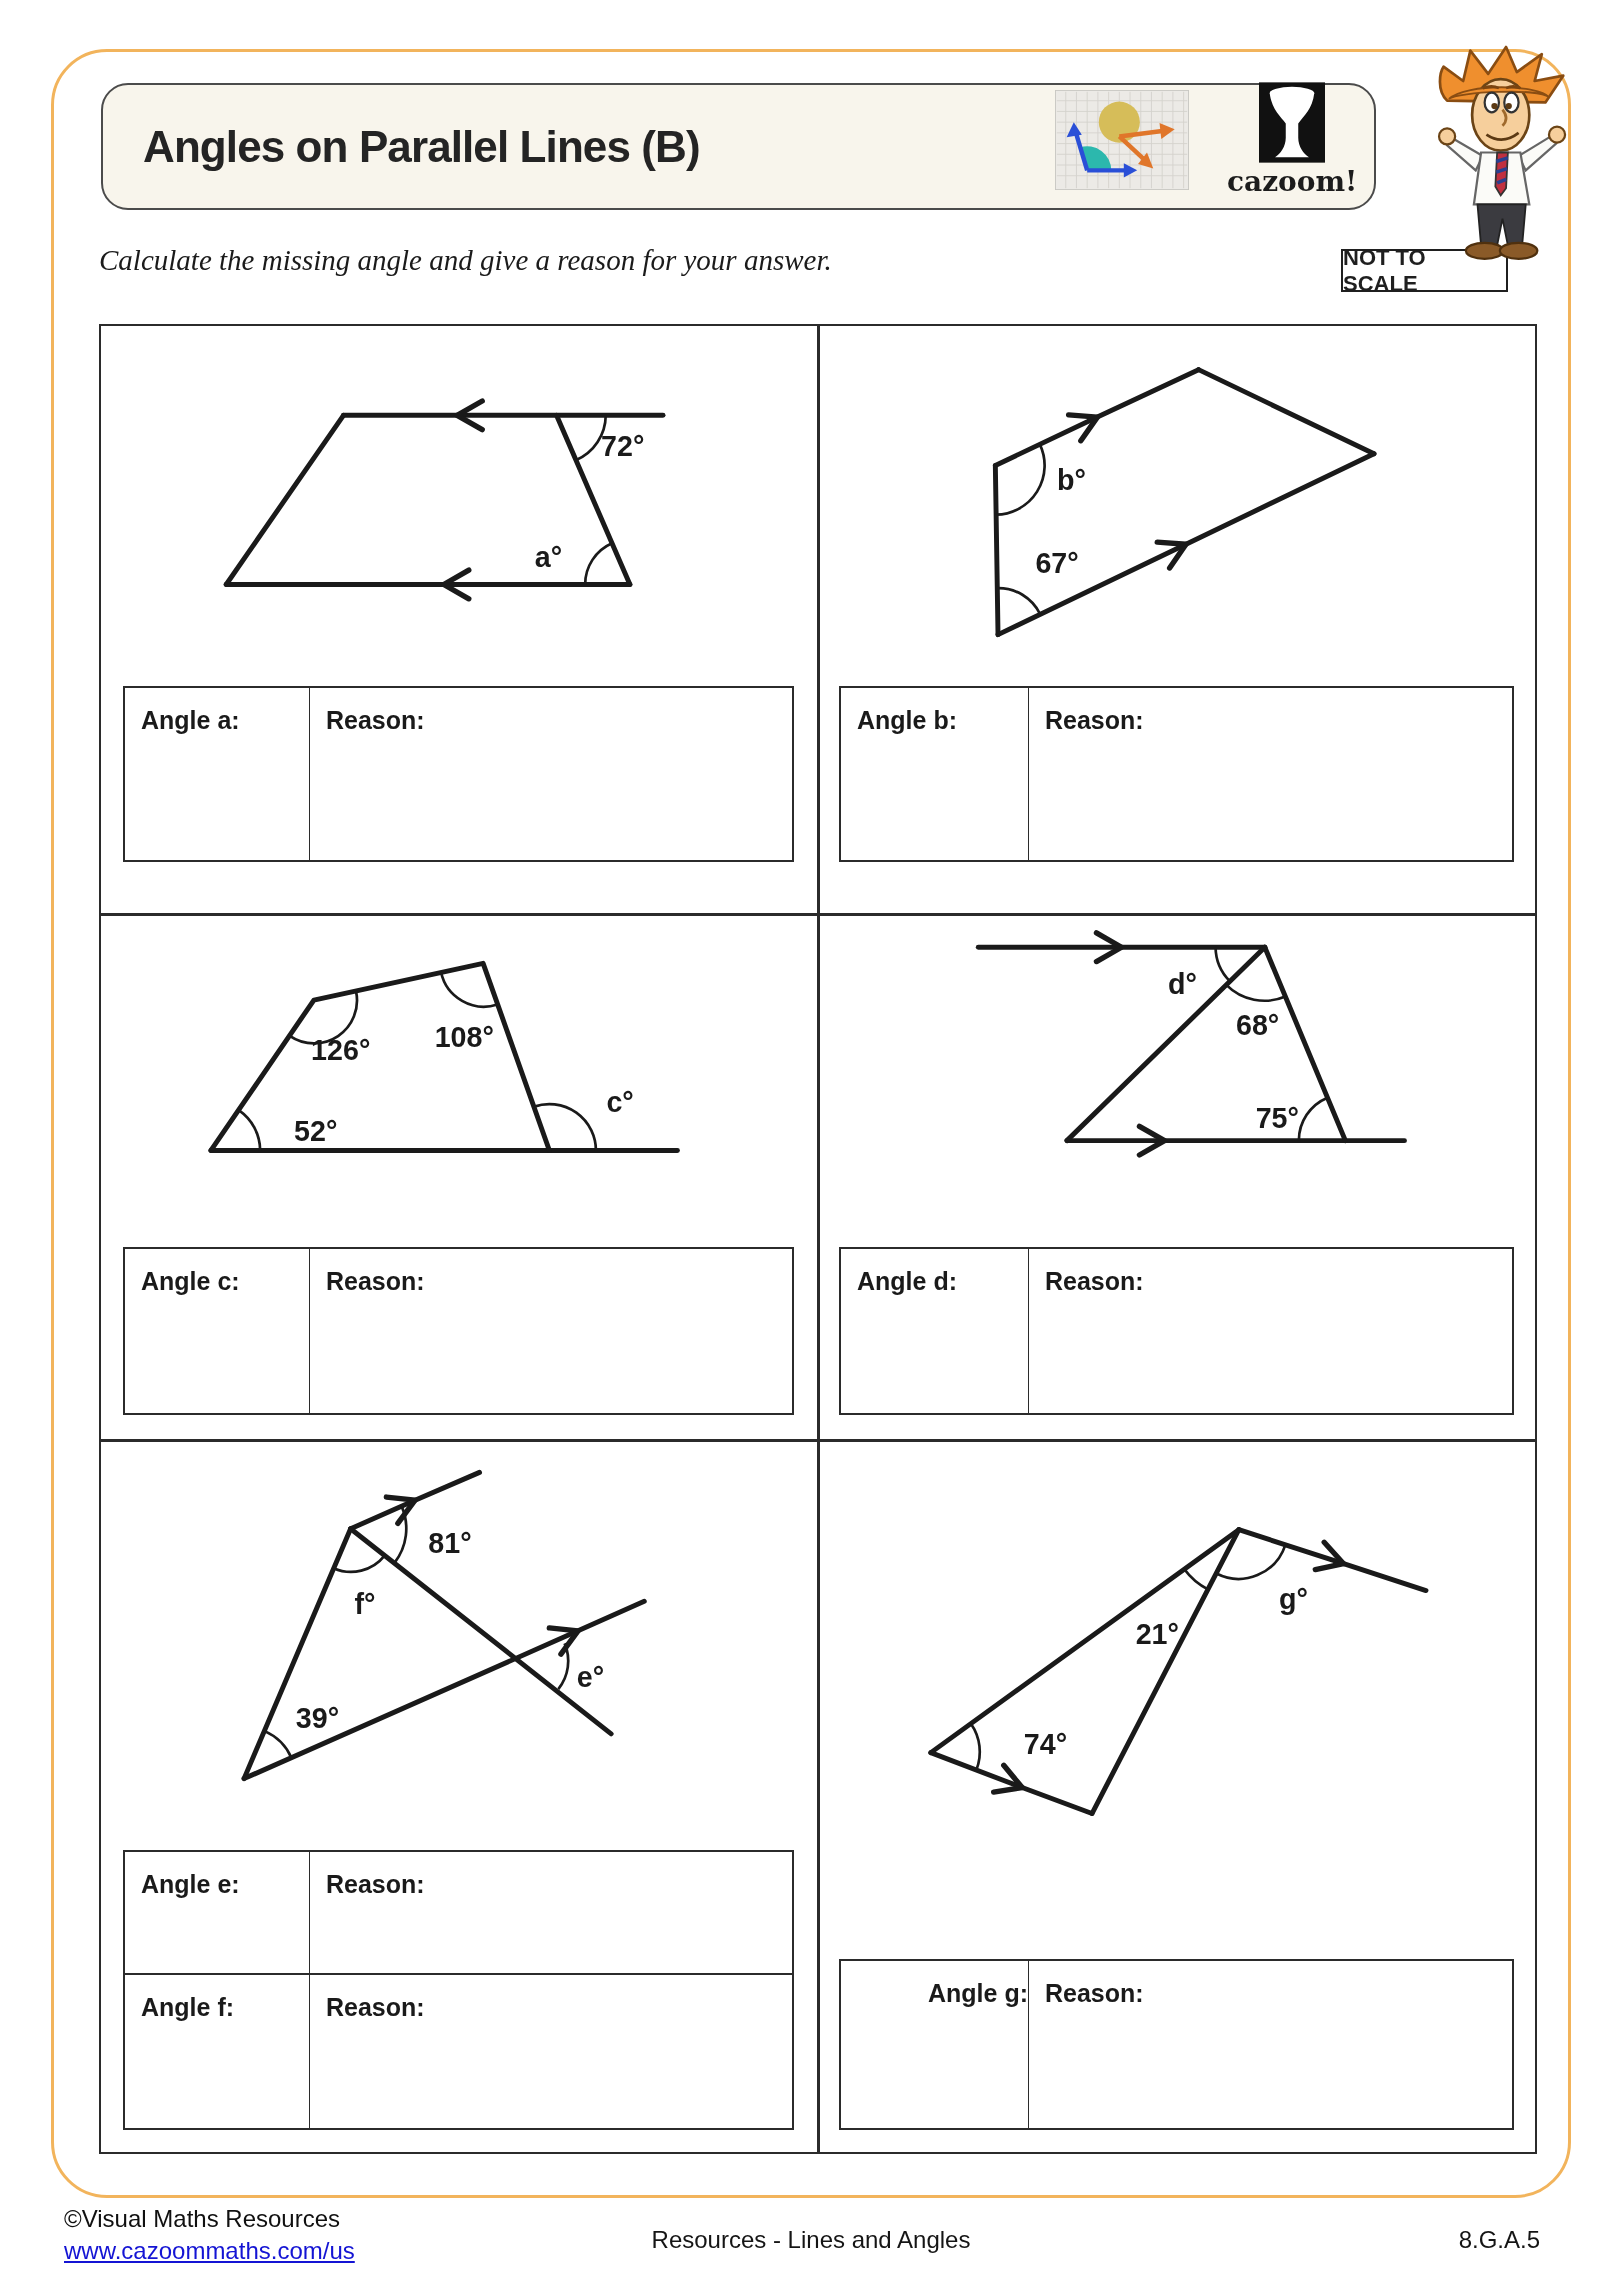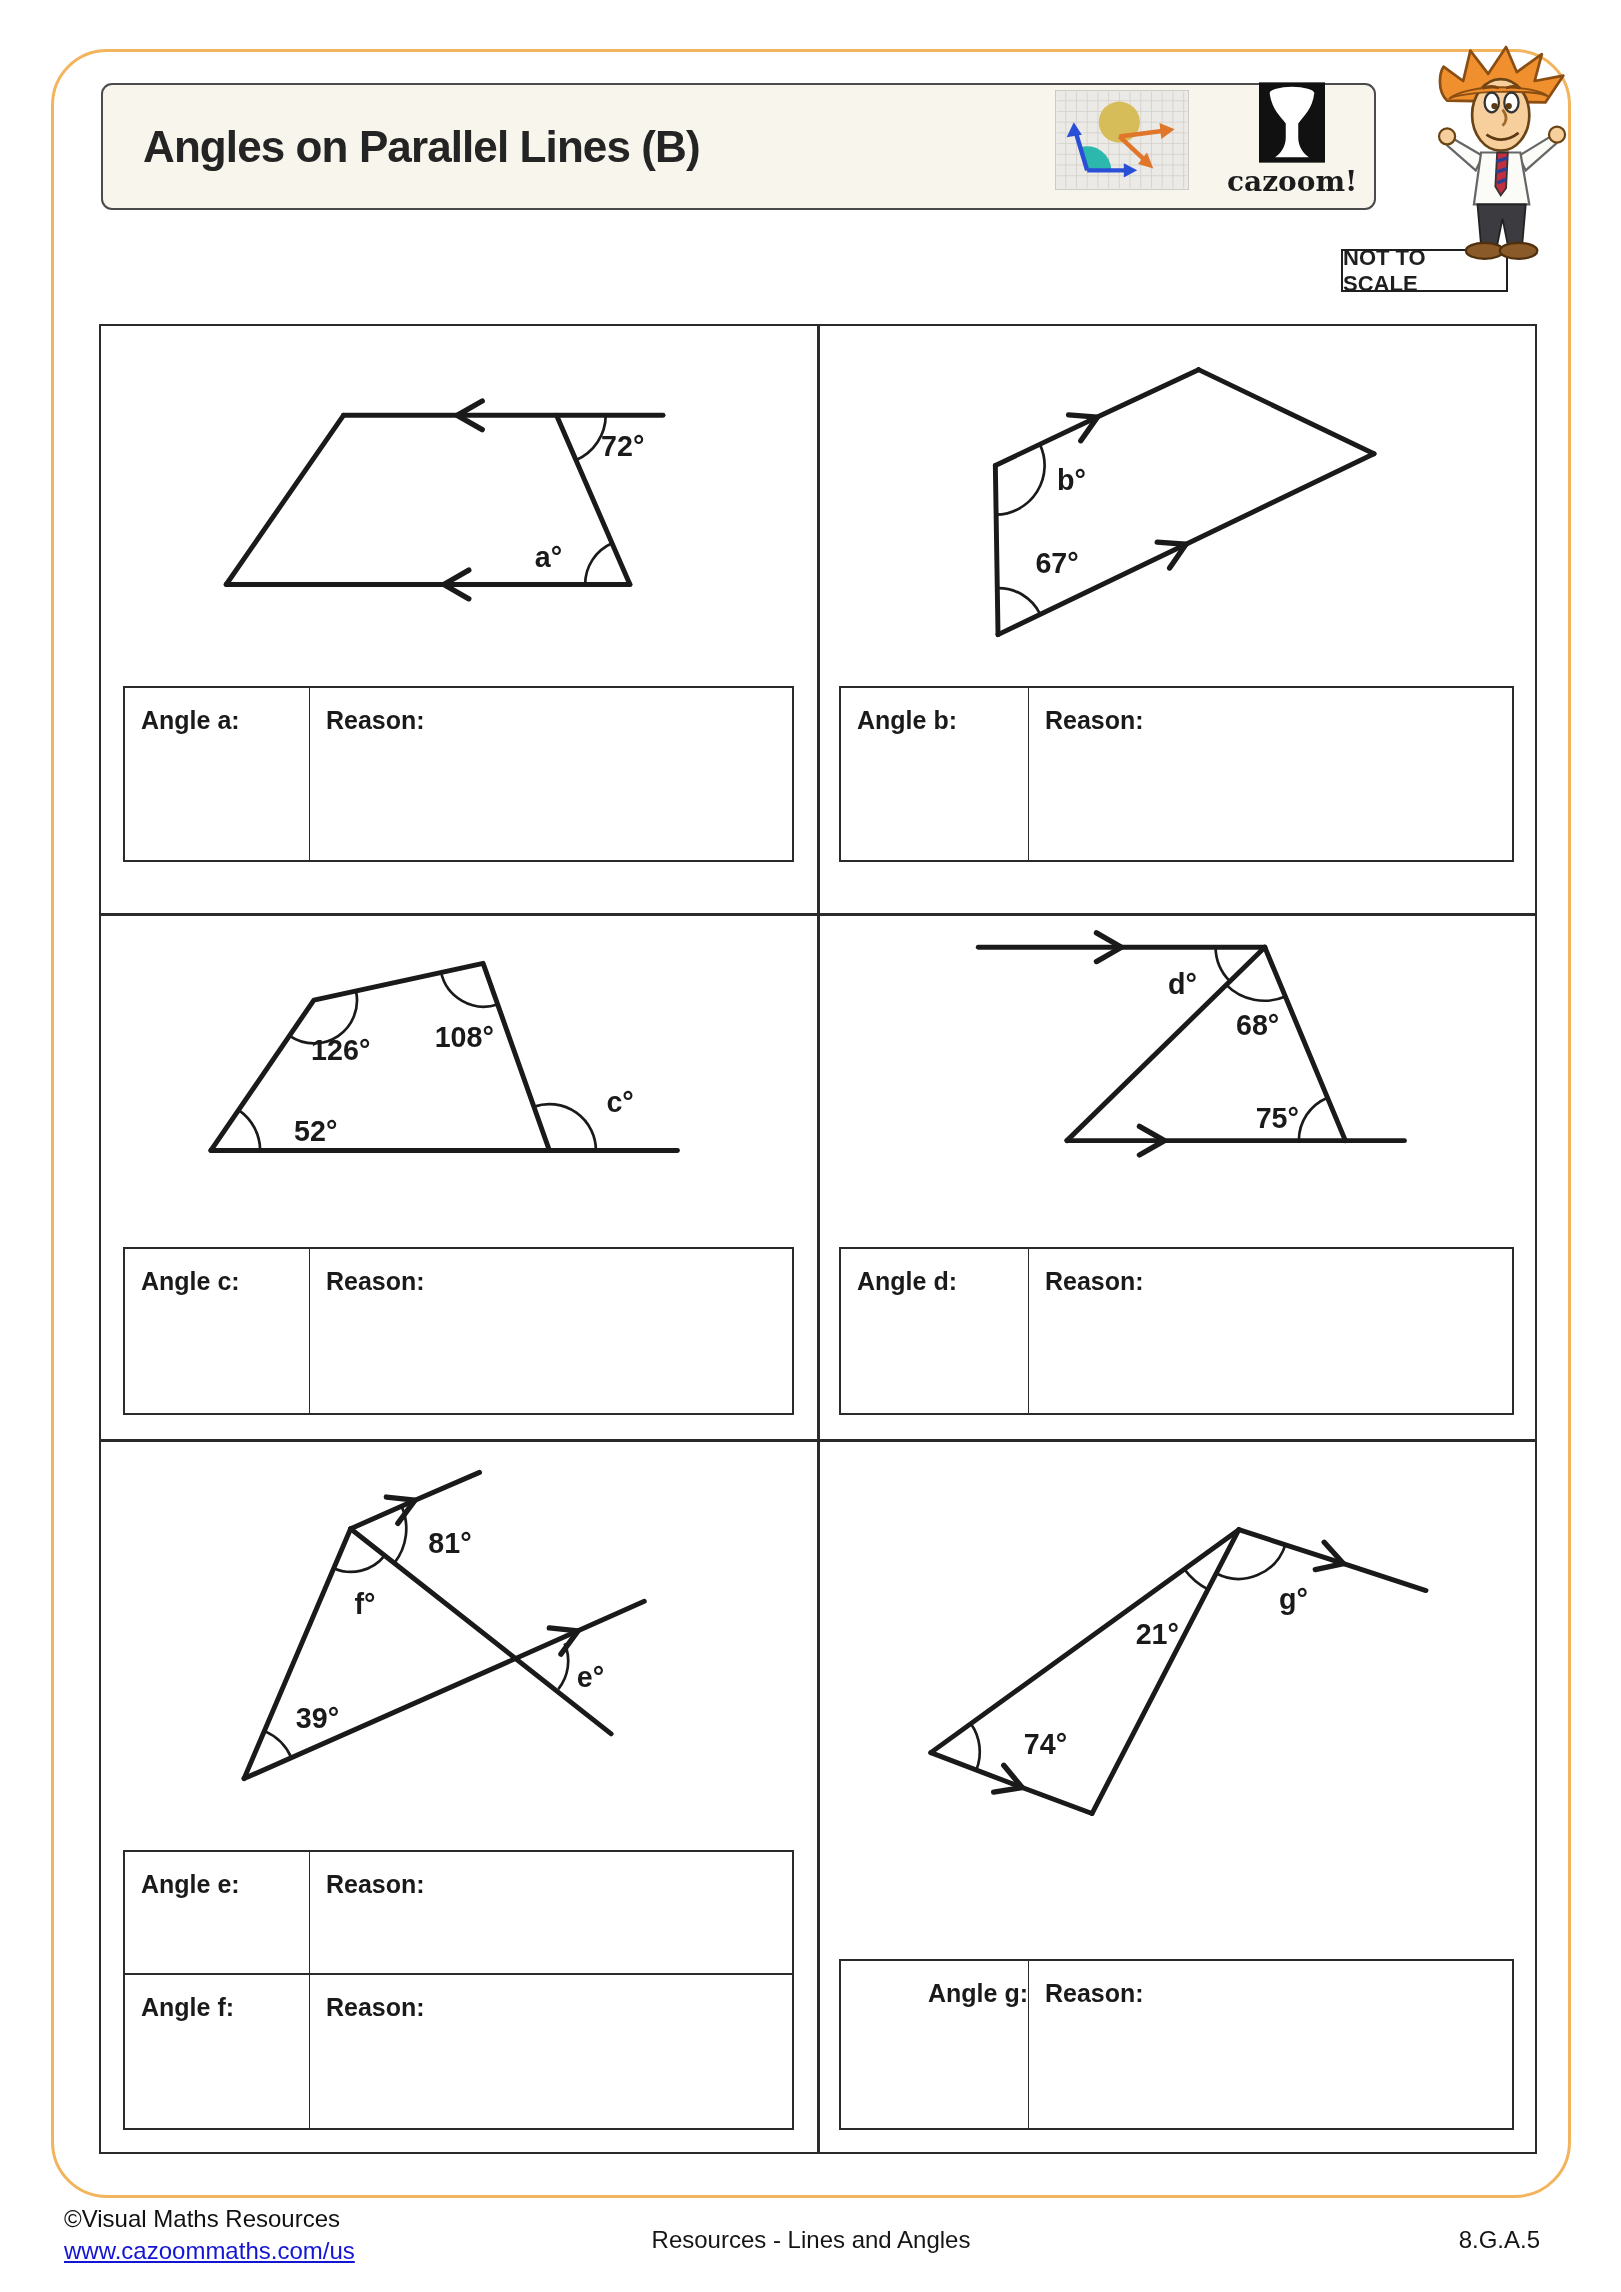--- a/index.html
+++ b/index.html
@@ -9,21 +9,21 @@
     font-family:"Liberation Sans", sans-serif; color:#1a1a1a; overflow:hidden;
   }
   .abs { position:absolute; }
 
   .outer-frame {
     left:51px; top:49px; width:1520px; height:2149px;
     border:3.6px solid #f2b45c; border-radius:56px;
   }
   .title-bar {
     left:101px; top:83px; width:1275px; height:127px;
-    background:#f8f5ec; border:2.7px solid #4b4b4b; border-radius:11px;
+    background:#f8f5ec; border:2.7px solid #4b4b4b; border-radius:27px;
   }
   .title-text {
     position:absolute; left:40px; top:50%; transform:translateY(-50%);
     font-size:44px; font-weight:bold; letter-spacing:-0.9px; color:#242424;
   }
   .thumb-box { left:1055px; top:90px; width:134px; height:100px; }
   .cazoom-box { left:1227px; top:82px; width:130px; height:121px; text-align:center; }
   .cazoom-rect { display:block; margin:0 auto; }
   .cazoom-text {
     display:block; margin-top:1.8px;
@@ -127,20 +127,21 @@
       <circle cx="141" cy="100" r="9" fill="#f6cf9c" stroke="#6b4416" stroke-width="2.5"></circle>
       <path d="M56 120 L100 120 L110 178 L48 178 Z" fill="#fbfbf8" stroke="#666666" stroke-width="2.5"></path>
       <path d="M74 120 L86 120 L84 160 L78 168 L72 158 Z" fill="#c03040" stroke="#333333" stroke-width="2"></path>
       <path d="M73 130 L86 126 M73 142 L85 138 M74 154 L84 150" stroke="#2a3f8f" stroke-width="4"></path>
       <path d="M52 178 L106 178 L102 224 L86 224 L80 194 L74 224 L56 224 Z" fill="#3b3b40" stroke="#222222" stroke-width="2"></path>
       <ellipse cx="60" cy="230" rx="21" ry="9" fill="#8a5a28" stroke="#4f300e" stroke-width="2.5"></ellipse>
       <ellipse cx="98" cy="230" rx="21" ry="9" fill="#8a5a28" stroke="#4f300e" stroke-width="2.5"></ellipse>
     </svg>
   </div>
 
+  <div class="abs instruction">Calculate the missing angle and give a reason for your answer.</div>
 
   <div class="abs grid">
     <div class="grid-vline"></div>
     <div class="grid-hline" style="top:587px;"></div>
     <div class="grid-hline" style="top:1113px;"></div>
   </div>
 
   <svg class="diagram" style="left:99px;top:324px;" width="719" height="589" viewBox="110 362 803 658">
     <defs>
       <marker id="arrowhead" markerUnits="userSpaceOnUse" markerWidth="90" markerHeight="90" refX="4" refY="0" orient="auto" style="overflow:visible">

